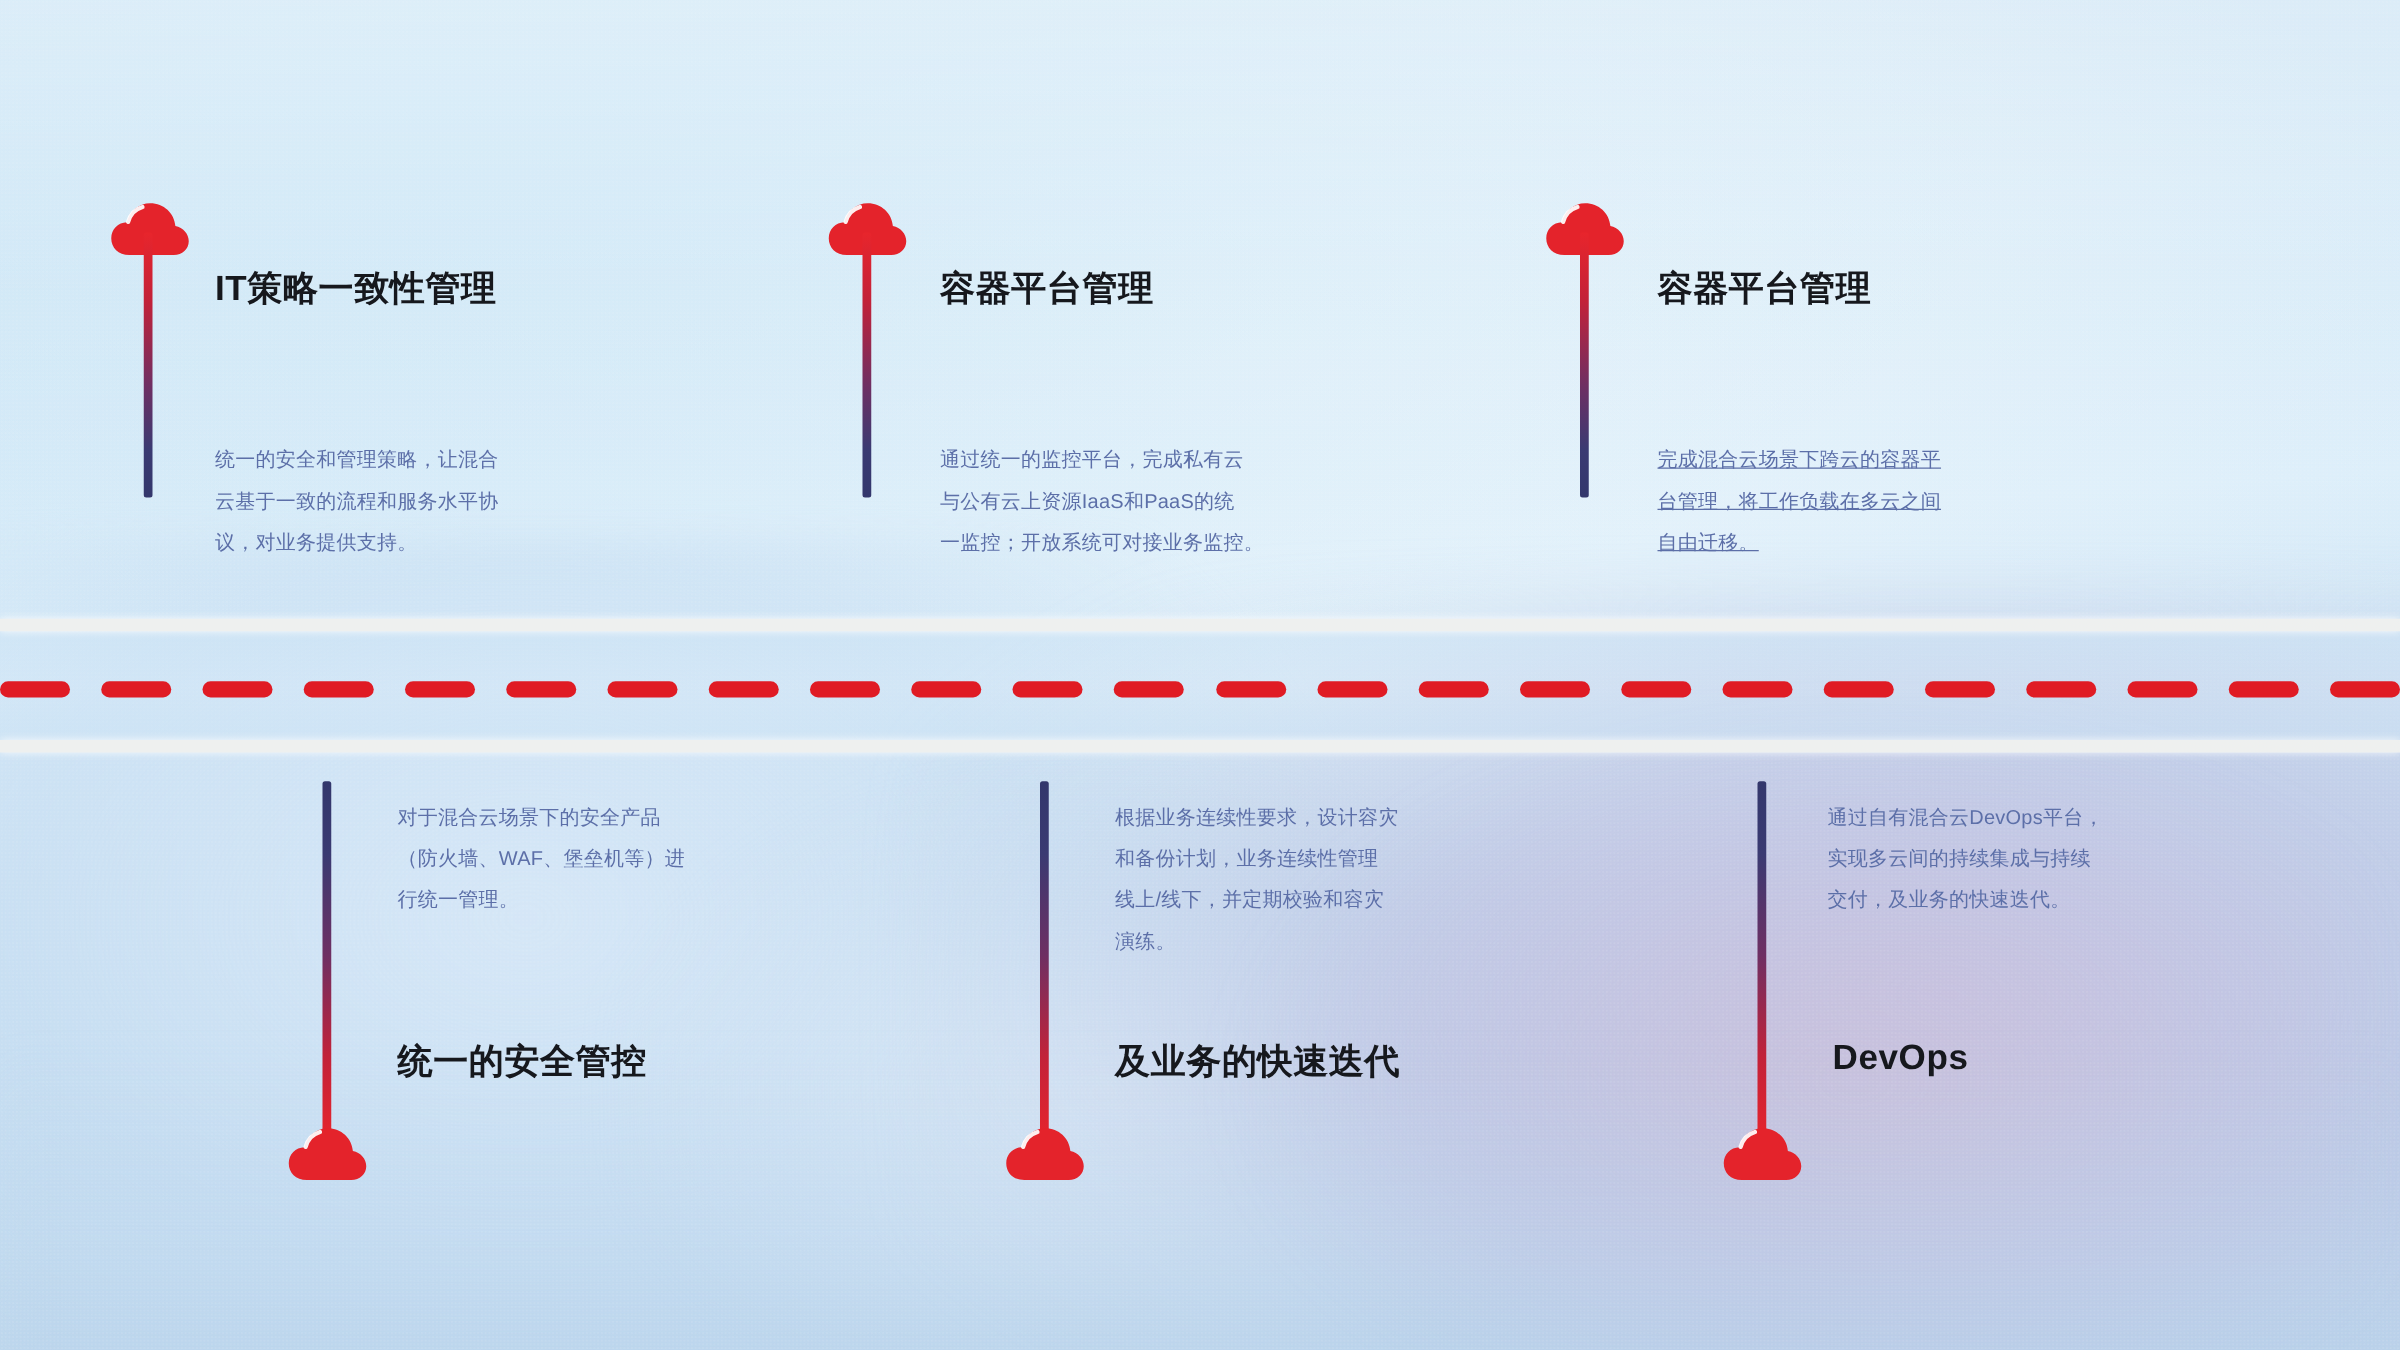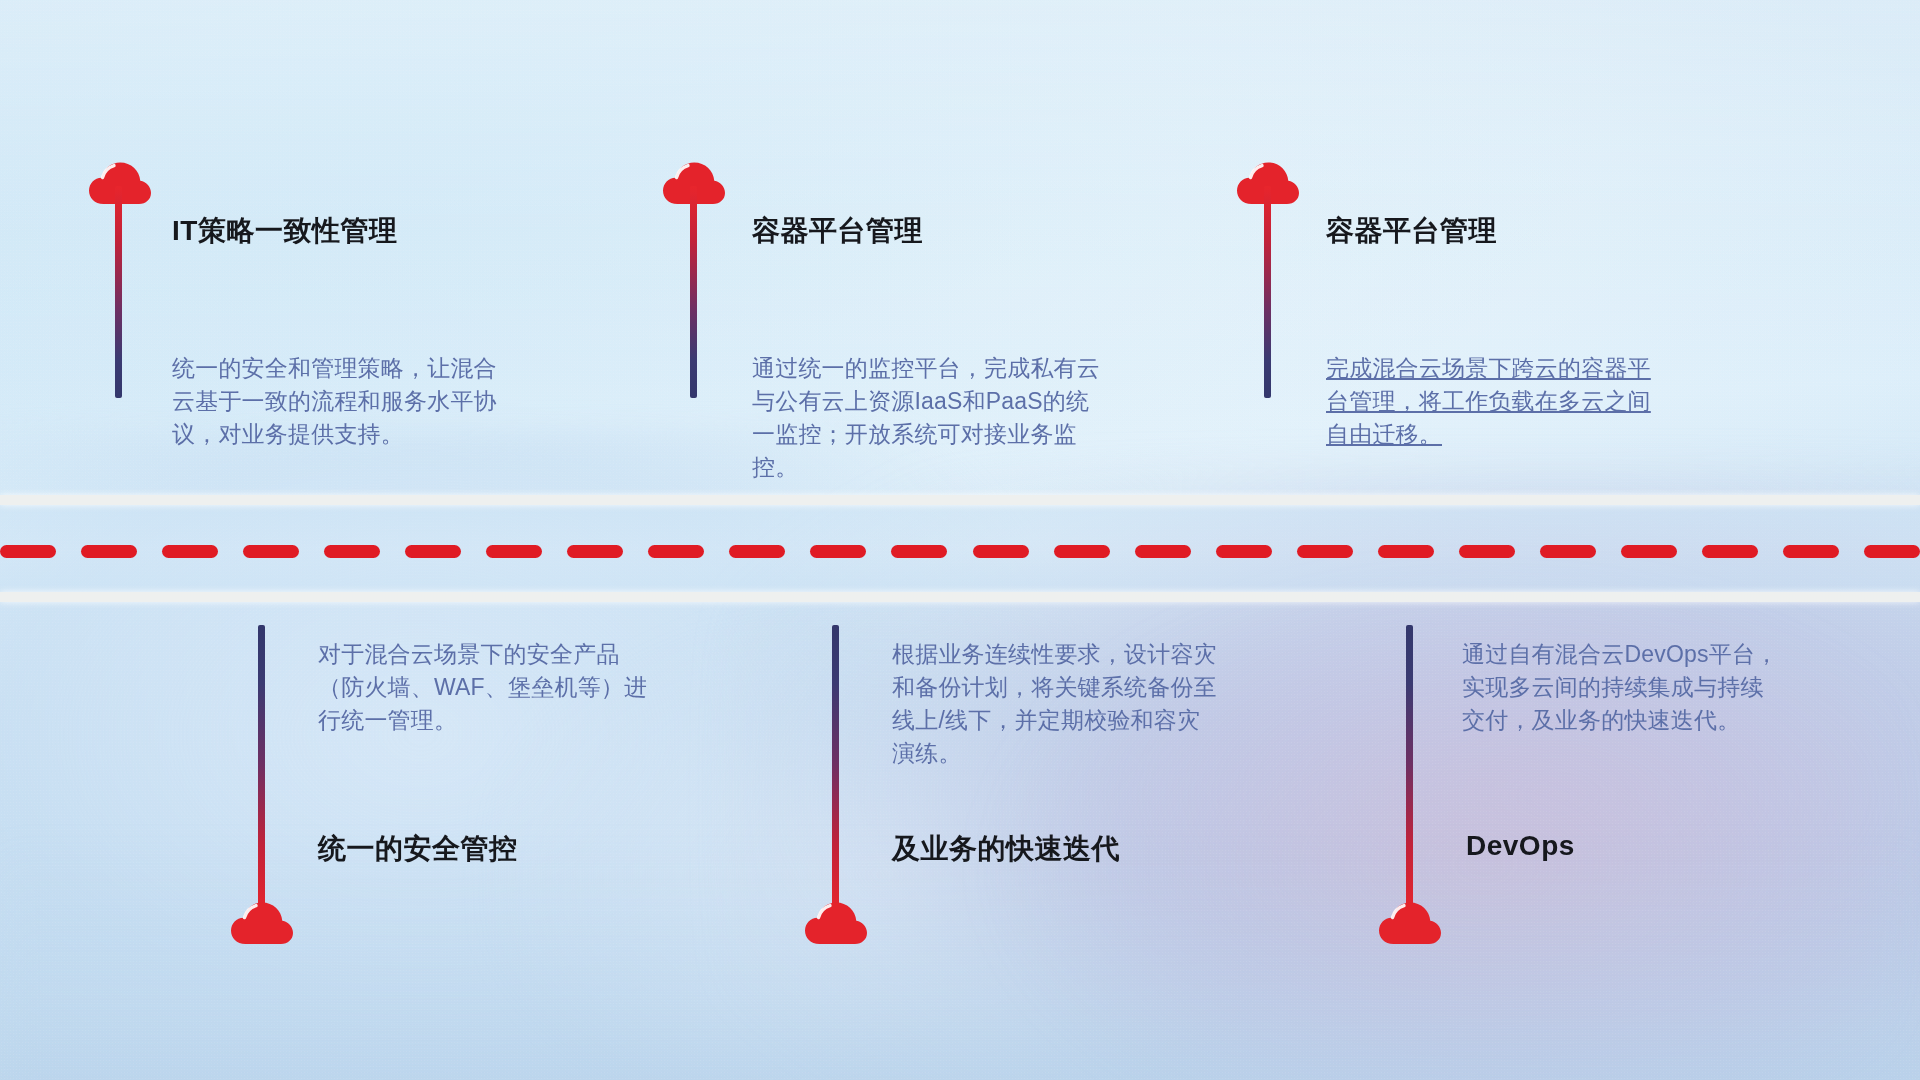--- a/index.html
+++ b/index.html
@@ -91,21 +91,21 @@
   .cloud-pin { position:absolute; width:64px; height:50px; }
   .cloud-pin svg { display:block; width:100%; height:100%; }
 
   
   .col-title {
     position:absolute; white-space:nowrap;
     font-size:28px; font-weight:bold; color:#16181d; letter-spacing:0.5px;
   }
   .col-body {
     position:absolute;
-    font-size:23px; line-height:33px; color:#5c6fa8;
+    font-size:16px; line-height:33px; color:#5c6fa8;
     letter-spacing:0.2px; white-space:pre-line;
   }
   .col-body.wide { width:370px; }
 </style>
 </head>
 <body>
 
 <div id="stage">
 
   <div class="bg-base"></div>
@@ -199,21 +199,21 @@
       <svg viewBox="0 0 64 50">
         <path d="M15.5 44 C6.5 44 1 38 1 30.5 C1 23.5 6.5 18 13.5 17.8 C15.5 9 23 2.5 32.2 2.5 C43 2.5 51.5 10.5 52.3 20.8 C58.5 22 63 27 63 33 C63 39.3 57.8 44 51 44 Z" fill="#e4232b"></path>
         <path d="M14.5 17.5 C16.2 11.5 20.5 7.2 26 5.6" fill="none" stroke="#ffffff" stroke-width="3.4" stroke-linecap="round" opacity="0.92"></path>
       </svg>
     </div>
   </div>
 
   <div class="col">
     <div class="stem up" style="left:832px; top:625px; height:290px;"></div>
     <div class="col-body wide" style="left:892px; top:638px;">根据业务连续性要求，设计容灾
-和备份计划，将关键系统备份至
+和备份计划，业务连续性管理
 线上/线下，并定期校验和容灾
 演练。</div>
     <div class="col-title" style="left:892px; top:830px;">及业务的快速迭代</div>
     <div class="cloud-pin" style="left:804px; top:900px;">
       <svg viewBox="0 0 64 50">
         <path d="M15.5 44 C6.5 44 1 38 1 30.5 C1 23.5 6.5 18 13.5 17.8 C15.5 9 23 2.5 32.2 2.5 C43 2.5 51.5 10.5 52.3 20.8 C58.5 22 63 27 63 33 C63 39.3 57.8 44 51 44 Z" fill="#e4232b"></path>
         <path d="M14.5 17.5 C16.2 11.5 20.5 7.2 26 5.6" fill="none" stroke="#ffffff" stroke-width="3.4" stroke-linecap="round" opacity="0.92"></path>
       </svg>
     </div>
   </div>

